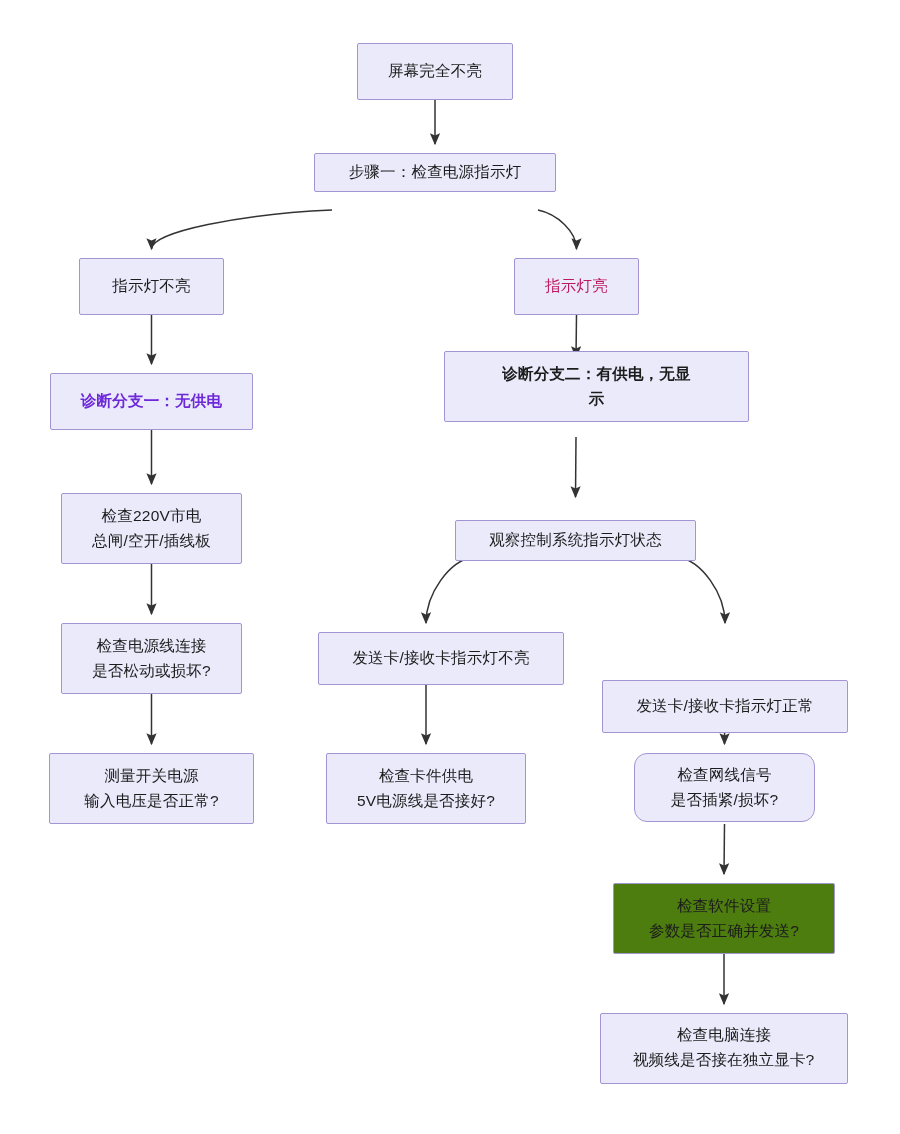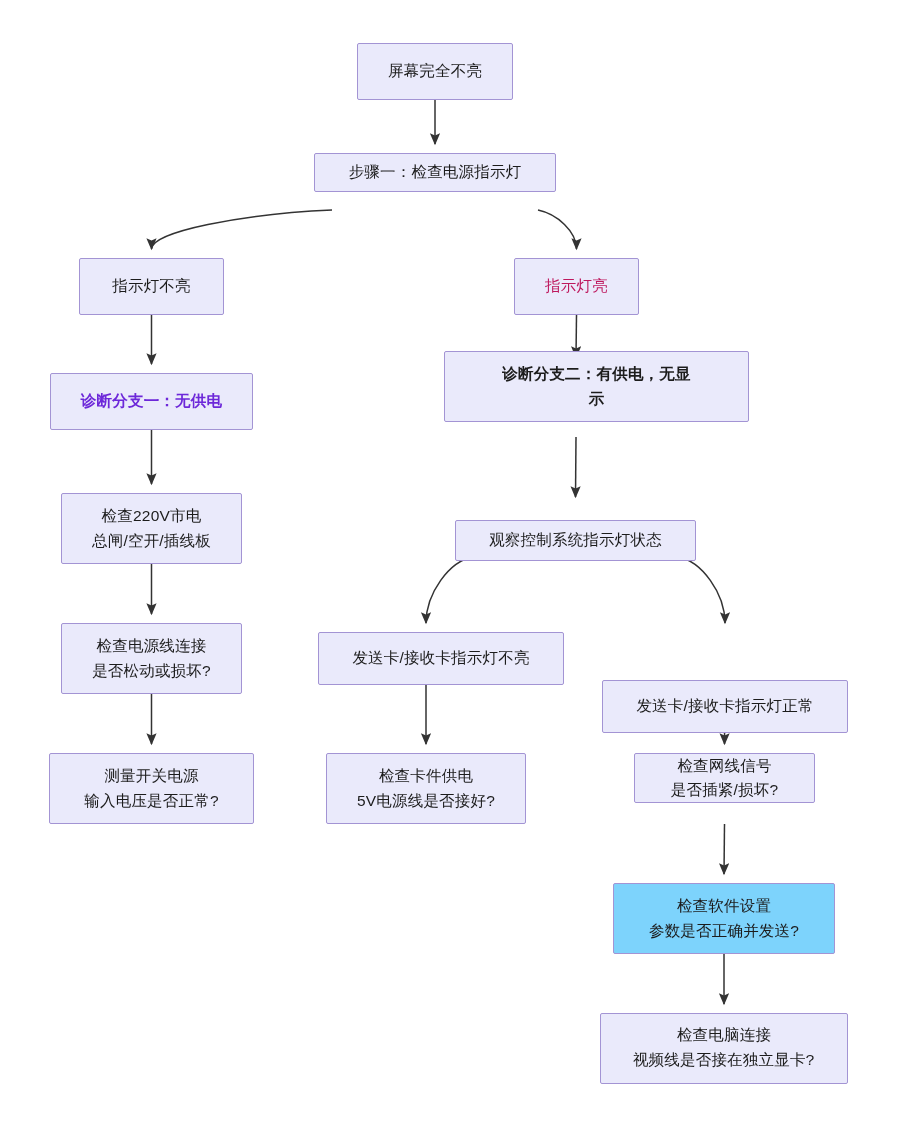--- a/index.html
+++ b/index.html
@@ -119,25 +119,25 @@
         <span class="node-text">发送卡/接收卡指示灯正常</span>
       </div>
       <div class="node" style="left: 49px; top: 753px; width: 205px; height: 71px; background: rgb(234, 234, 251); border-color: rgb(163, 148, 212); color: rgb(28, 28, 28);">
         <span class="node-text">测量开关电源
 输入电压是否正常?</span>
       </div>
       <div class="node" style="left: 326px; top: 753px; width: 200px; height: 71px; background: rgb(234, 234, 251); border-color: rgb(163, 148, 212); color: rgb(28, 28, 28);">
         <span class="node-text">检查卡件供电
 5V电源线是否接好?</span>
       </div>
-      <div class="node" style="left: 634px; top: 753px; width: 181px; height: 50px; background: rgb(234, 234, 251); border-color: rgb(163, 148, 212); color: rgb(28, 28, 28);">
+      <div class="node" style="left: 634px; top: 753px; width: 181px; height: 69px; background: rgb(234, 234, 251); border-color: rgb(163, 148, 212); color: rgb(28, 28, 28); border-radius: 13px;">
         <span class="node-text">检查网线信号
 是否插紧/损坏?</span>
       </div>
-      <div class="node" style="left: 613px; top: 883px; width: 222px; height: 71px; background: #7dd3fc; border-color: rgb(163, 148, 212); color: rgb(28, 28, 28);">
+      <div class="node" style="left: 613px; top: 883px; width: 222px; height: 71px; background: #4d7c0f; border-color: rgb(163, 148, 212); color: rgb(28, 28, 28);">
         <span class="node-text">检查软件设置
 参数是否正确并发送?</span>
       </div>
       <div class="node" style="left: 600px; top: 1013px; width: 248px; height: 71px; background: rgb(234, 234, 251); border-color: rgb(163, 148, 212); color: rgb(28, 28, 28); font-family: Liberation Mono, monospace;">
         <span class="node-text">检查电脑连接
 视频线是否接在独立显卡?</span>
       </div>
     </div>
 </div>
 

